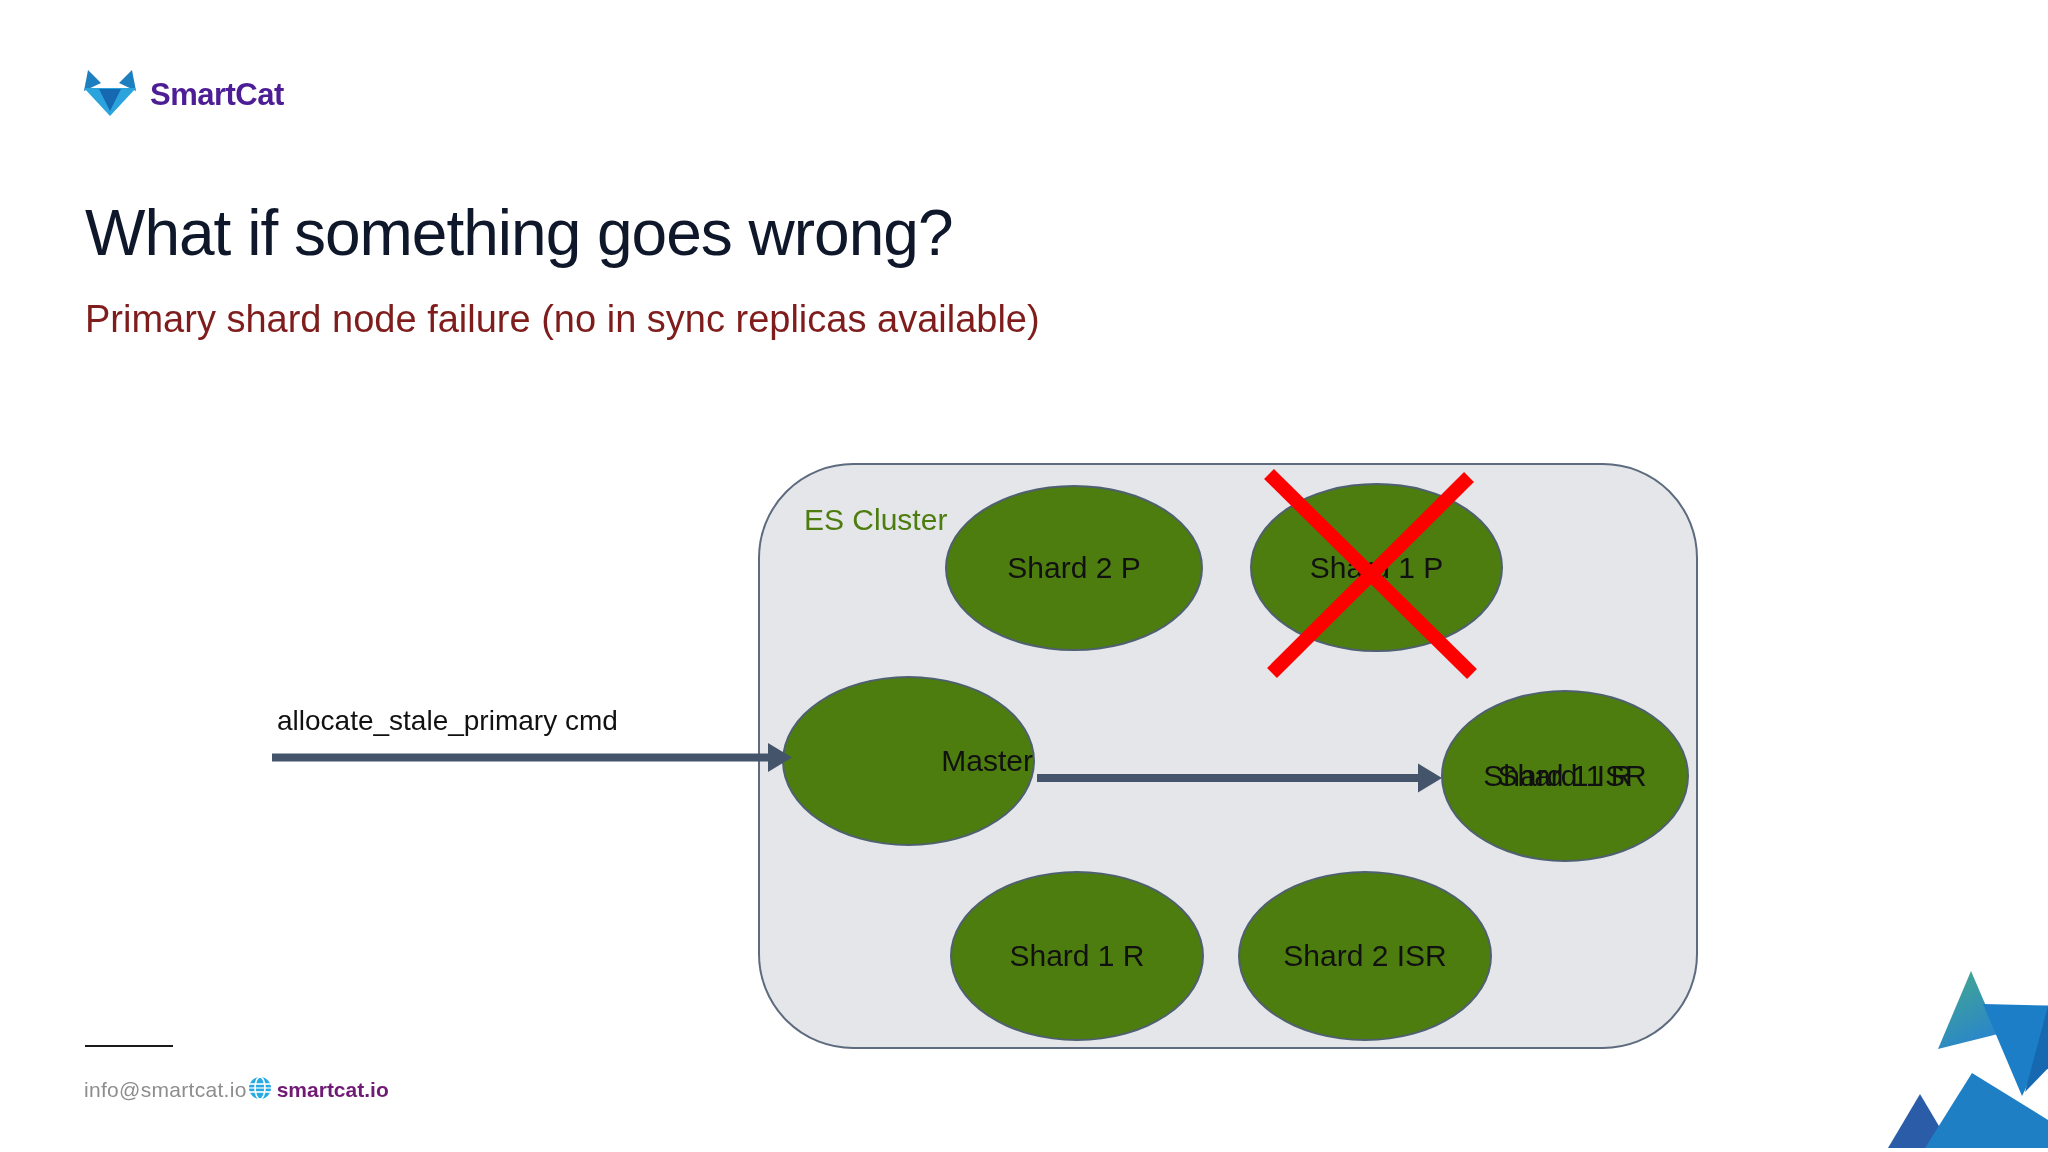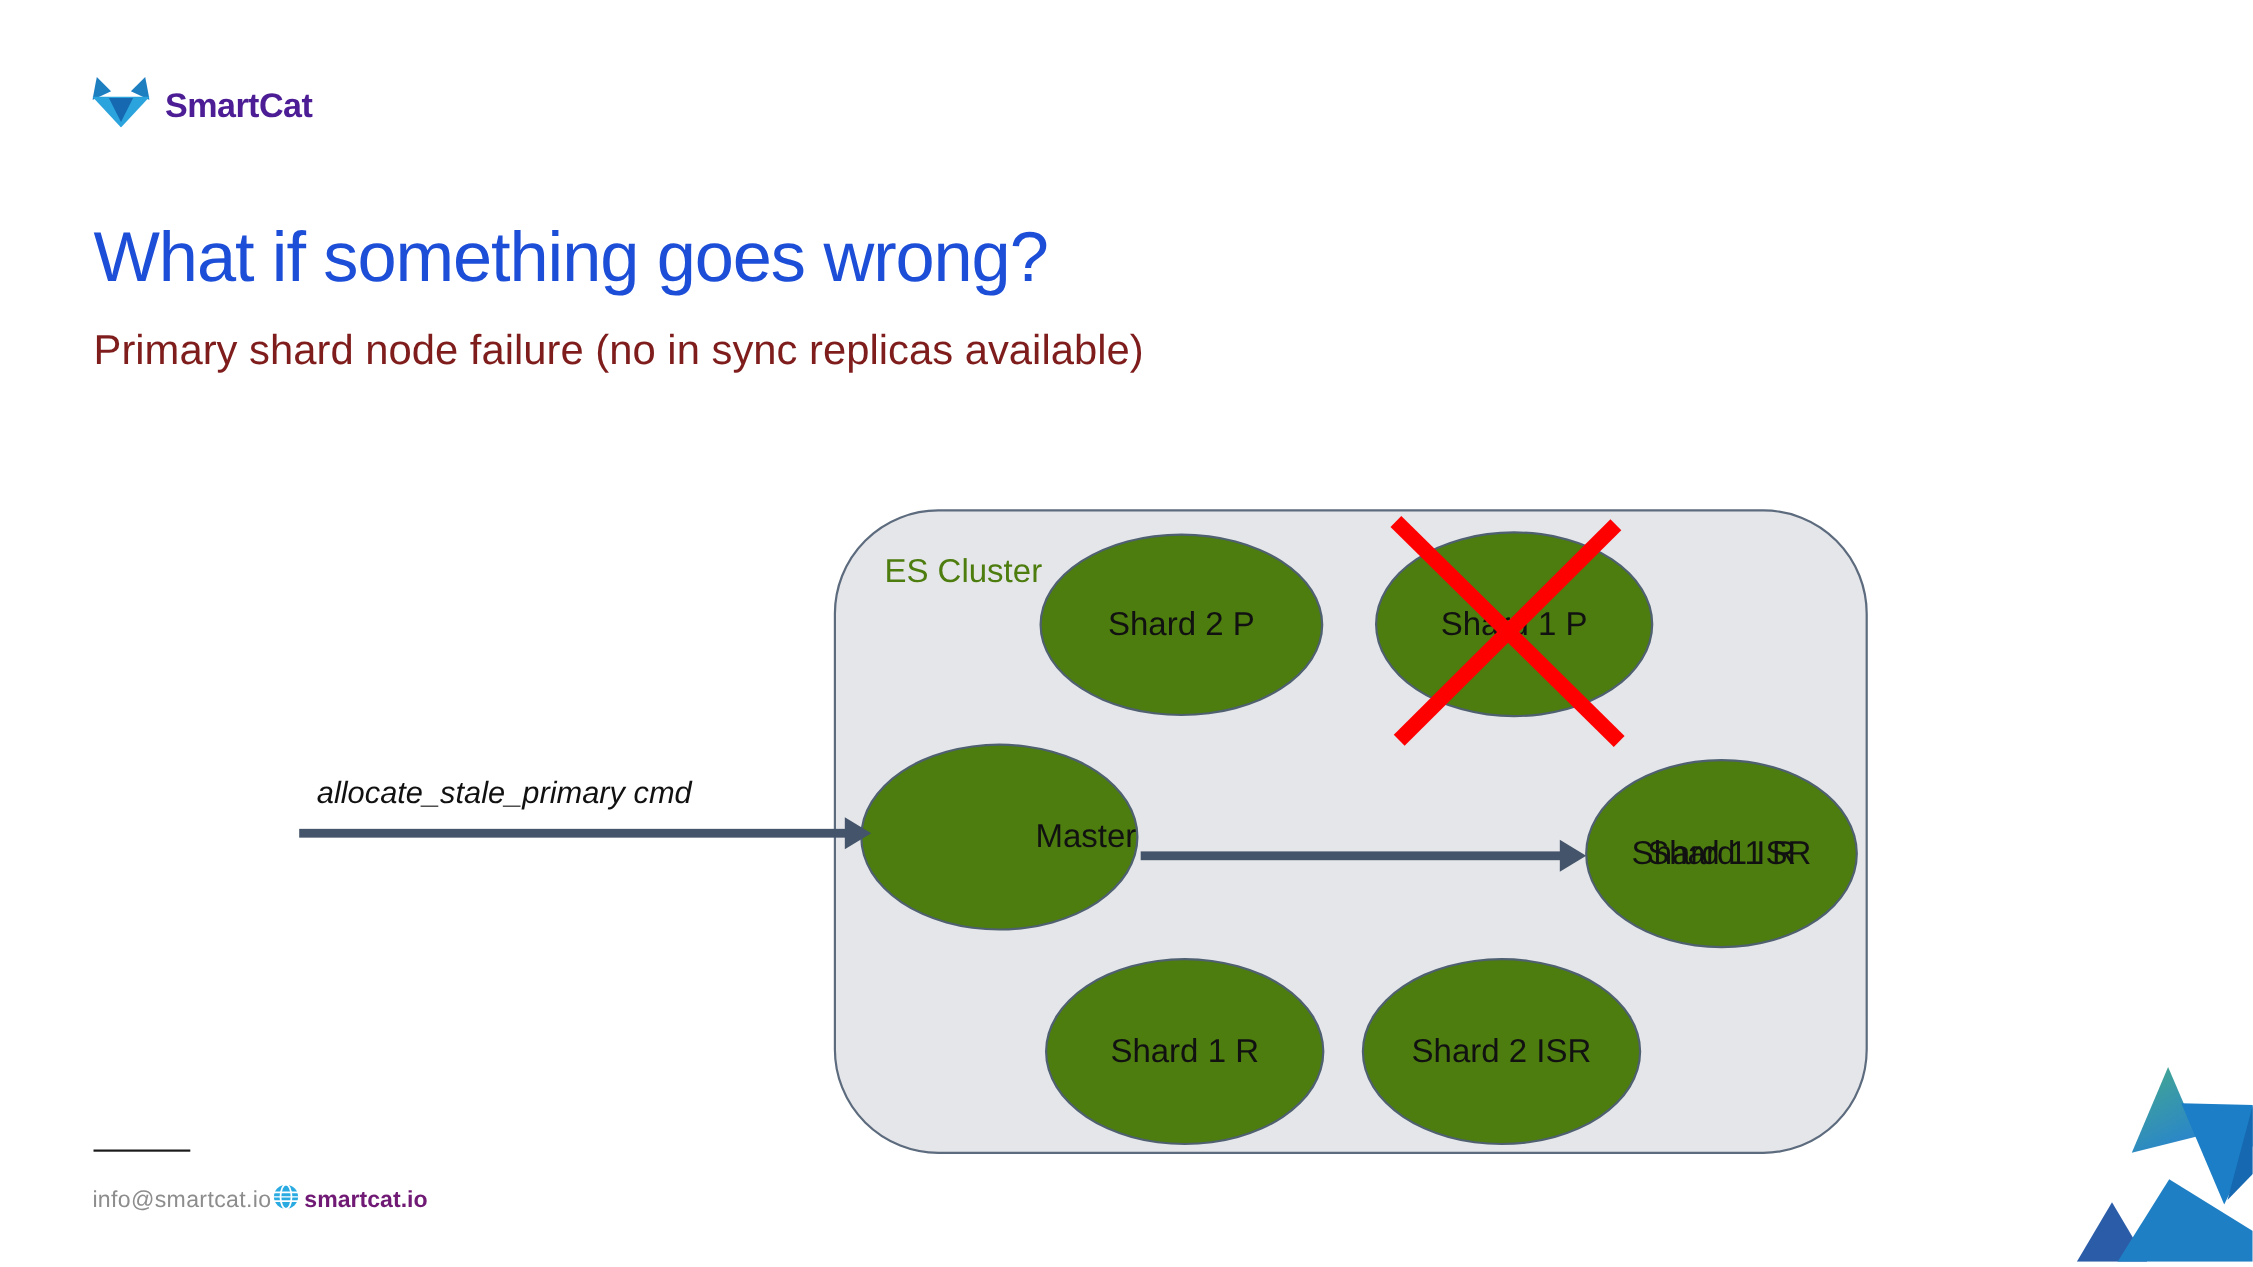--- a/index.html
+++ b/index.html
@@ -16,21 +16,21 @@
 
   
   .brand { left: 84px; top: 70px; display: flex; align-items: center; gap: 14px; }
   .brand-name {
     font-size: 31px; font-weight: bold; color: #4c1d95; letter-spacing: -0.5px;
   }
 
   
   .slide-title {
     left: 85px; top: 196px;
-    font-size: 64px; color: #1d4ed8; letter-spacing: -1px;
+    font-size: 64px; color: #0f172a; letter-spacing: -1px;
   }
   .slide-subtitle {
     left: 85px; top: 298px;
     font-size: 38px; color: #7f1d1d;
   }
 
   
   .cluster-box {
     left: 758px; top: 463px; width: 940px; height: 586px;
     background: #e5e6e9;
@@ -62,24 +62,23 @@
   .node-shard2isr{ left: 1238px; top: 871px; width: 254px; height: 170px; }
 
   .overlap-stack { position: relative; width: 100%; height: 100%; }
   .overlap-stack span {
     position: absolute; left: 50%; top: 50%;
     transform: translate(-50%, -50%);
     white-space: nowrap;
   }
 
   .arrow-label {
-    left: 288px; top: 705px;
+    left: 277px; top: 705px;
     font-size: 28px; color: #111111;
     z-index: 4;
-    font-style: italic;
   }
 
   .diagram-overlay {
     left: 0; top: 0; width: 2048px; height: 1152px;
     z-index: 5; pointer-events: none;
   }
 
   
   .footer-rule { left: 85px; top: 1045px; width: 88px; height: 2px; background: #1a1a1a; }
   .footer { left: 84px; top: 1076px; display: flex; align-items: center; gap: 1px; }

